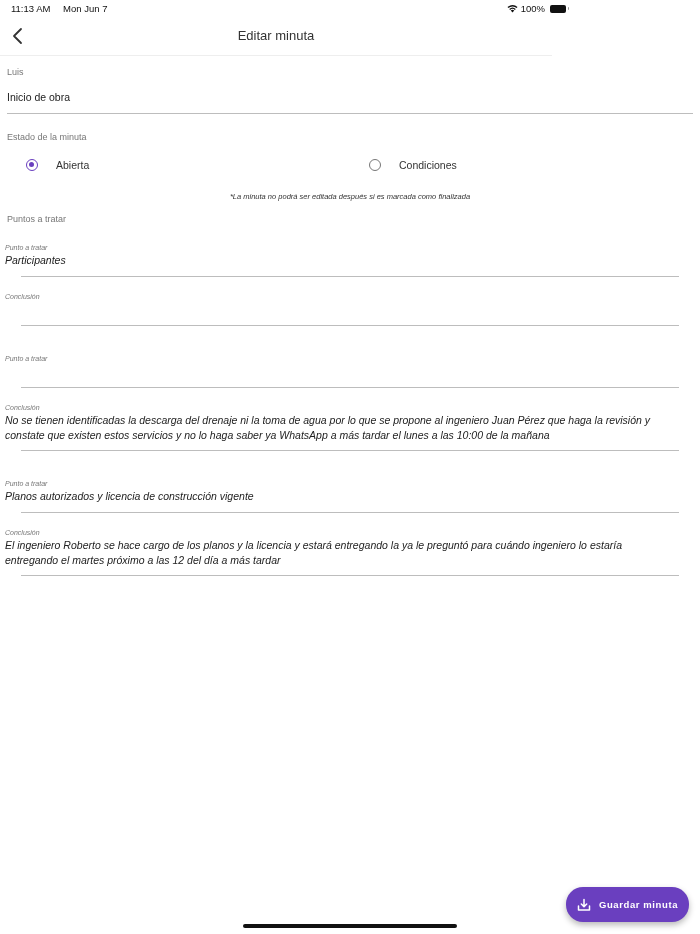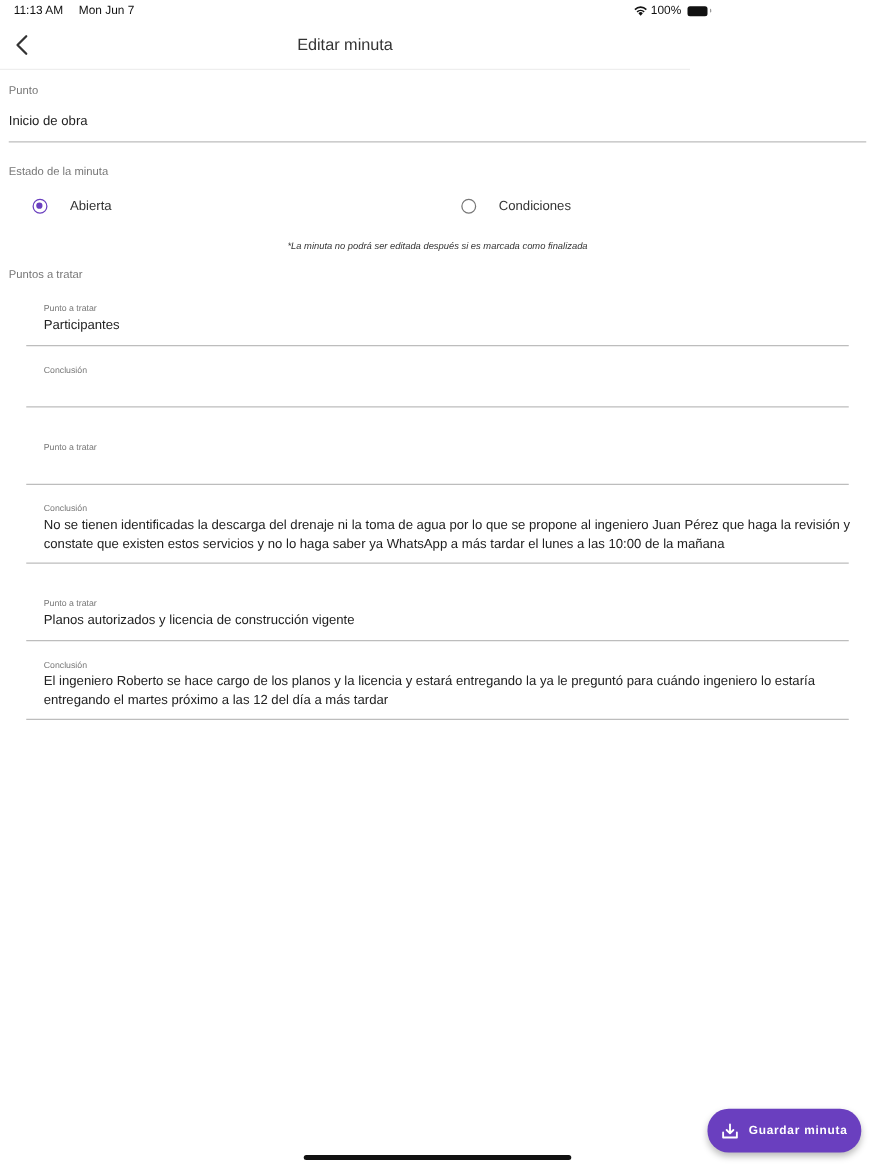--- a/index.html
+++ b/index.html
@@ -22,21 +22,21 @@
   .underline { position: absolute; height: 1px; background: #bdbdbd; }
 
   .radio { position: absolute; display: flex; align-items: flex-start; cursor: pointer; }
   .radio-circle { width: 12px; height: 12px; border-radius: 50%; border: 1.5px solid #777; position: relative; }
   .radio-circle.checked { border-color: #6a3fbf; }
   .radio-circle.checked::after { content: ""; position: absolute; left: 2px; top: 2px; width: 5px; height: 5px; border-radius: 50%; background: #6a3fbf; }
   .radio-label { font-size: 10.5px; color: #333; margin-left: 18px; }
 
   .note { position: absolute; left: 0; right: 0; top: 192px; text-align: center; font-size: 7.5px; font-style: italic; color: #333; }
 
-  .punto-block { position: absolute; left: 35px; width: 658px; }
+  .punto-block { position: absolute; left: 5px; width: 658px; font-style: italic; }
   .small-label { font-size: 7px; color: #777; }
   .item-value { font-size: 10.5px; color: #222; line-height: 14.5px; margin-top: 2px; }
 
   .fab { position: absolute; left: 566px; top: 887px; width: 123px; height: 35px; border-radius: 17px; background: #6a3fbf; color: #fff; display: flex; align-items: center; justify-content: center; gap: 8px; font-size: 9.5px; letter-spacing: 0.6px; font-weight: bold; box-shadow: 0 3px 6px rgba(0,0,0,0.28); cursor: pointer; }
   .fab svg { flex: none; }
 
   .home-indicator { position: absolute; left: 243px; top: 924px; width: 214px; height: 4px; border-radius: 2px; background: #111; }
 </style>
 </head>
 <body>
@@ -59,21 +59,21 @@
 
 <div class="nav-bar">
   <div class="nav-back">
     <svg width="22" height="24" viewBox="0 0 22 24">
       <path d="M13 5 L6 12 L13 19" stroke="#333" stroke-width="1.8" fill="none" stroke-linecap="round" stroke-linejoin="round"></path>
     </svg>
   </div>
   <div class="nav-title">Editar minuta</div>
 </div>
 
-<div class="field-label" style="top:67px;">Punto</div>
+<div class="field-label" style="top:67px;">Luis</div>
 <div class="field-value" style="top:91px; width:686px; height:20px;">Inicio de obra</div>
 <div class="underline" style="top:113px; left:7px; width:686px;"></div>
 
 <div class="field-label" style="top:132px;">Estado de la minuta</div>
 
 <div class="radio" style="left:26px; top:159px;">
   <div class="radio-circle checked"></div>
   <span class="radio-label">Abierta</span>
 </div>
 

